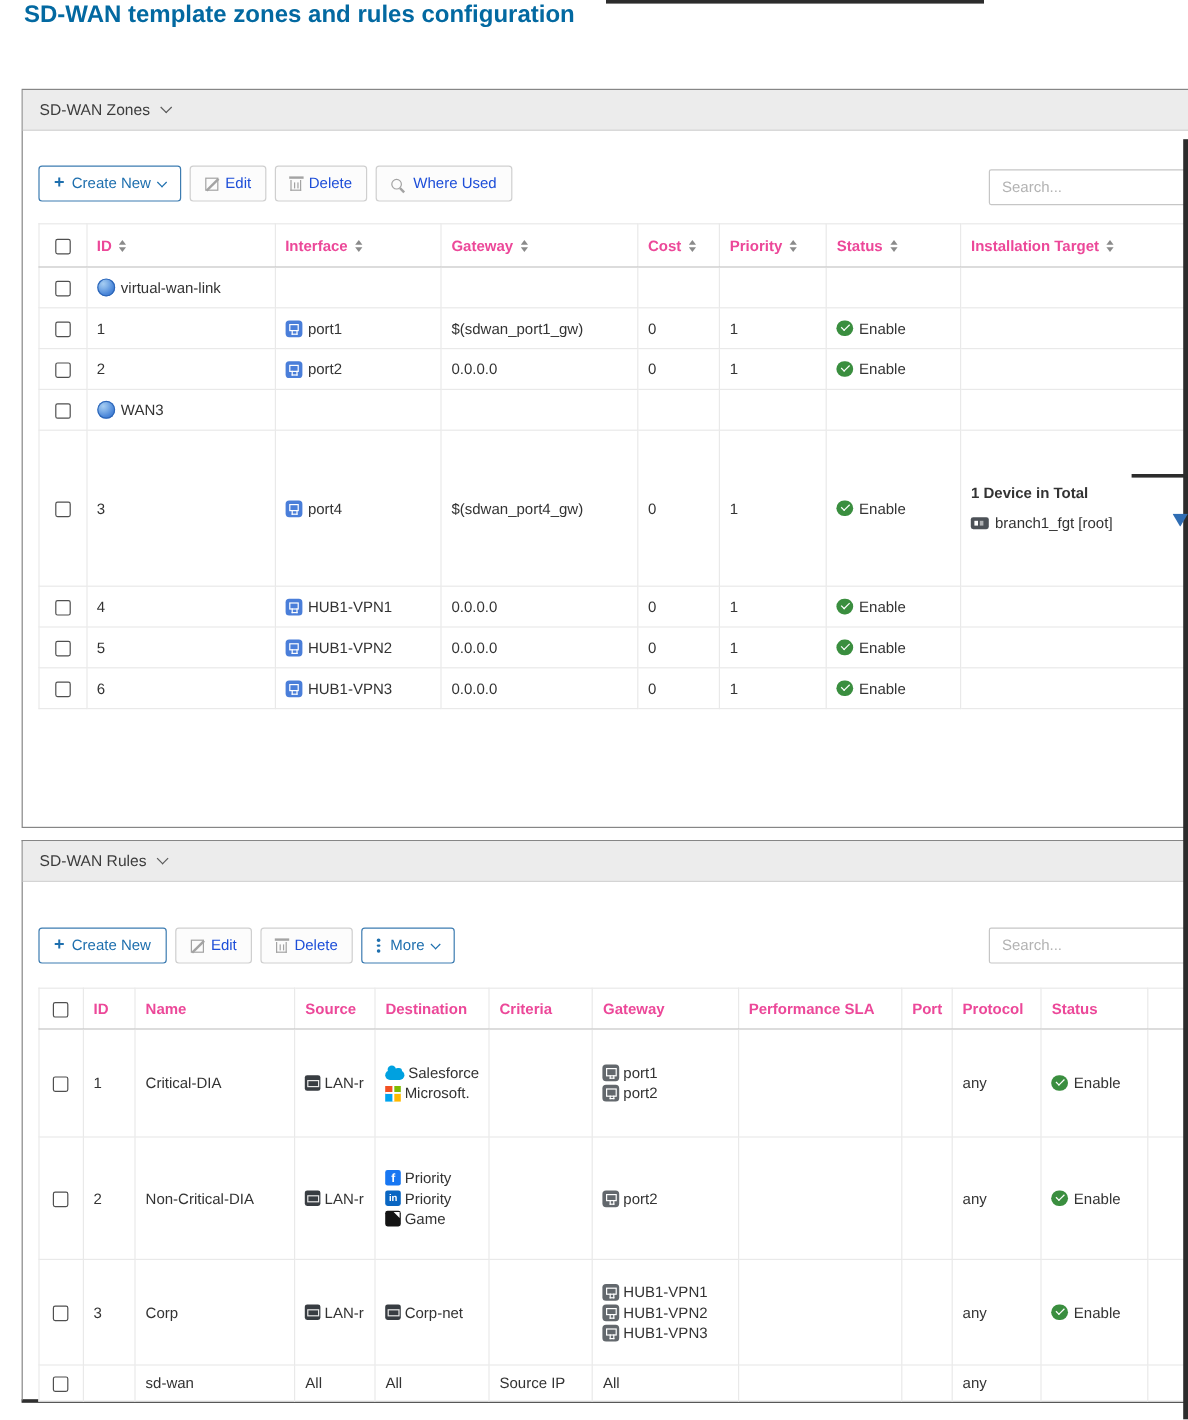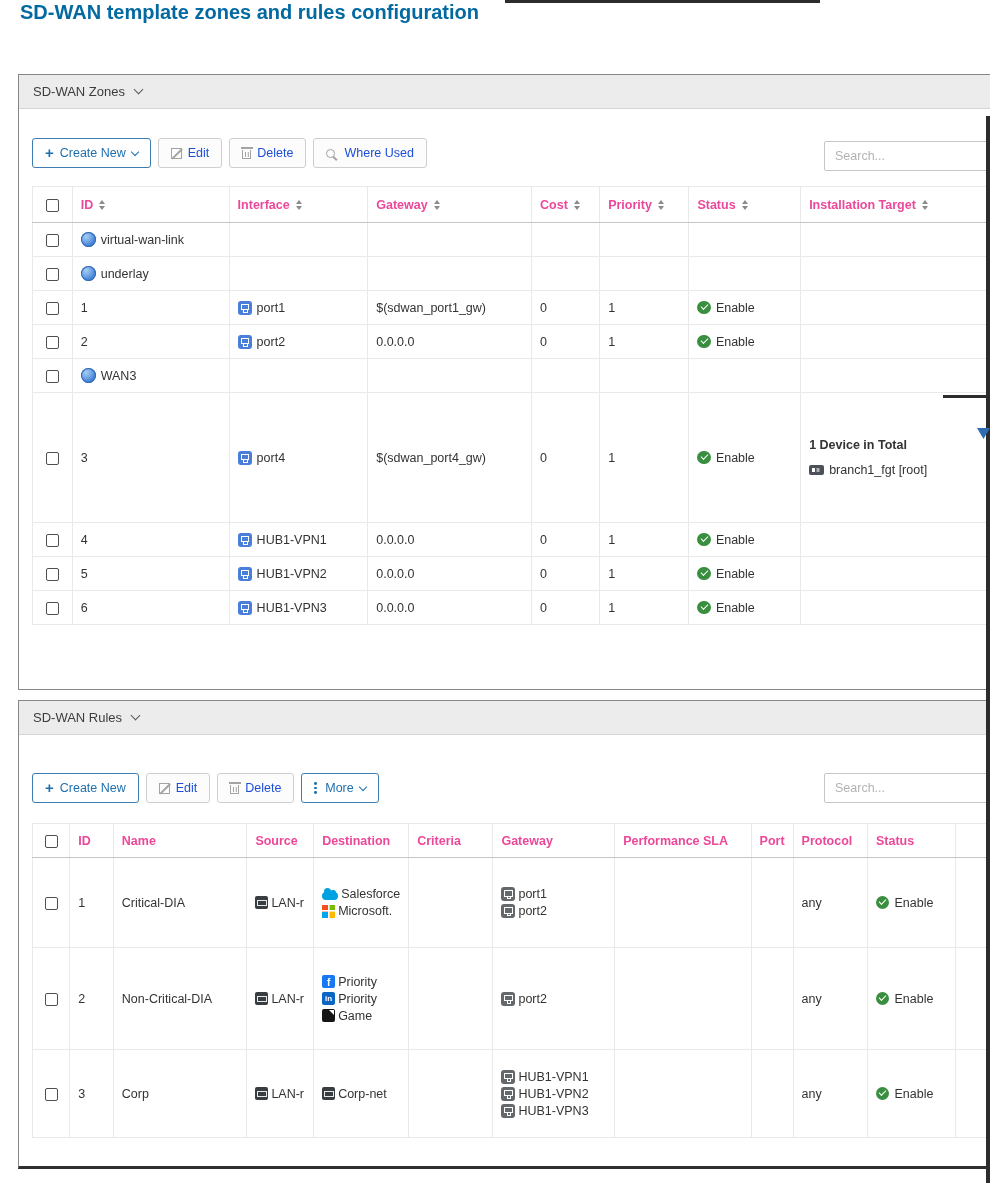--- a/index.html
+++ b/index.html
@@ -203,35 +203,20 @@
             </div>
           </th>
     </tr>
 
     <tr class="h34">
       <td class="cc"><span class="cb"></span></td>
       <td>
             <div class="flex">
               <span class="ig"></span>
               <span>virtual-wan-link</span>
-            </div>
-          </td>
-      <td></td>
-          <td></td>
-          <td></td>
-          <td></td>
-          <td></td>
-          <td></td>
-    </tr>
-    <tr class="h34">
-      <td class="cc"><span class="cb"></span></td>
-      <td>
-            <div class="flex">
-              <span class="ig"></span>
-              <span>underlay</span>
             </div>
           </td>
       <td></td>
           <td></td>
           <td></td>
           <td></td>
           <td></td>
           <td></td>
     </tr>
     <tr class="h34">
@@ -575,20 +560,34 @@
       <td>any</td>
       <td>
             <div class="flex">
               <span class="icheck"></span>
               <span>Enable</span>
             </div>
           </td>
       <td></td>
     </tr>
 
+    <tr class="h30">
+      <td class="cc"><span class="cb"></span></td>
+      <td></td>
+      <td>sd-wan</td>
+      <td>All</td>
+      <td>All</td>
+      <td>Source IP</td>
+      <td>All</td>
+      <td></td>
+      <td></td>
+      <td>any</td>
+      <td></td>
+      <td></td>
+    </tr>
   </tbody>
     </table>
 </section>
 
 <div class="art-top"></div>
 <div class="art-right"></div>
 <div class="art-dash"></div>
 <div class="art-wedge"></div>
 
 </body></html>

